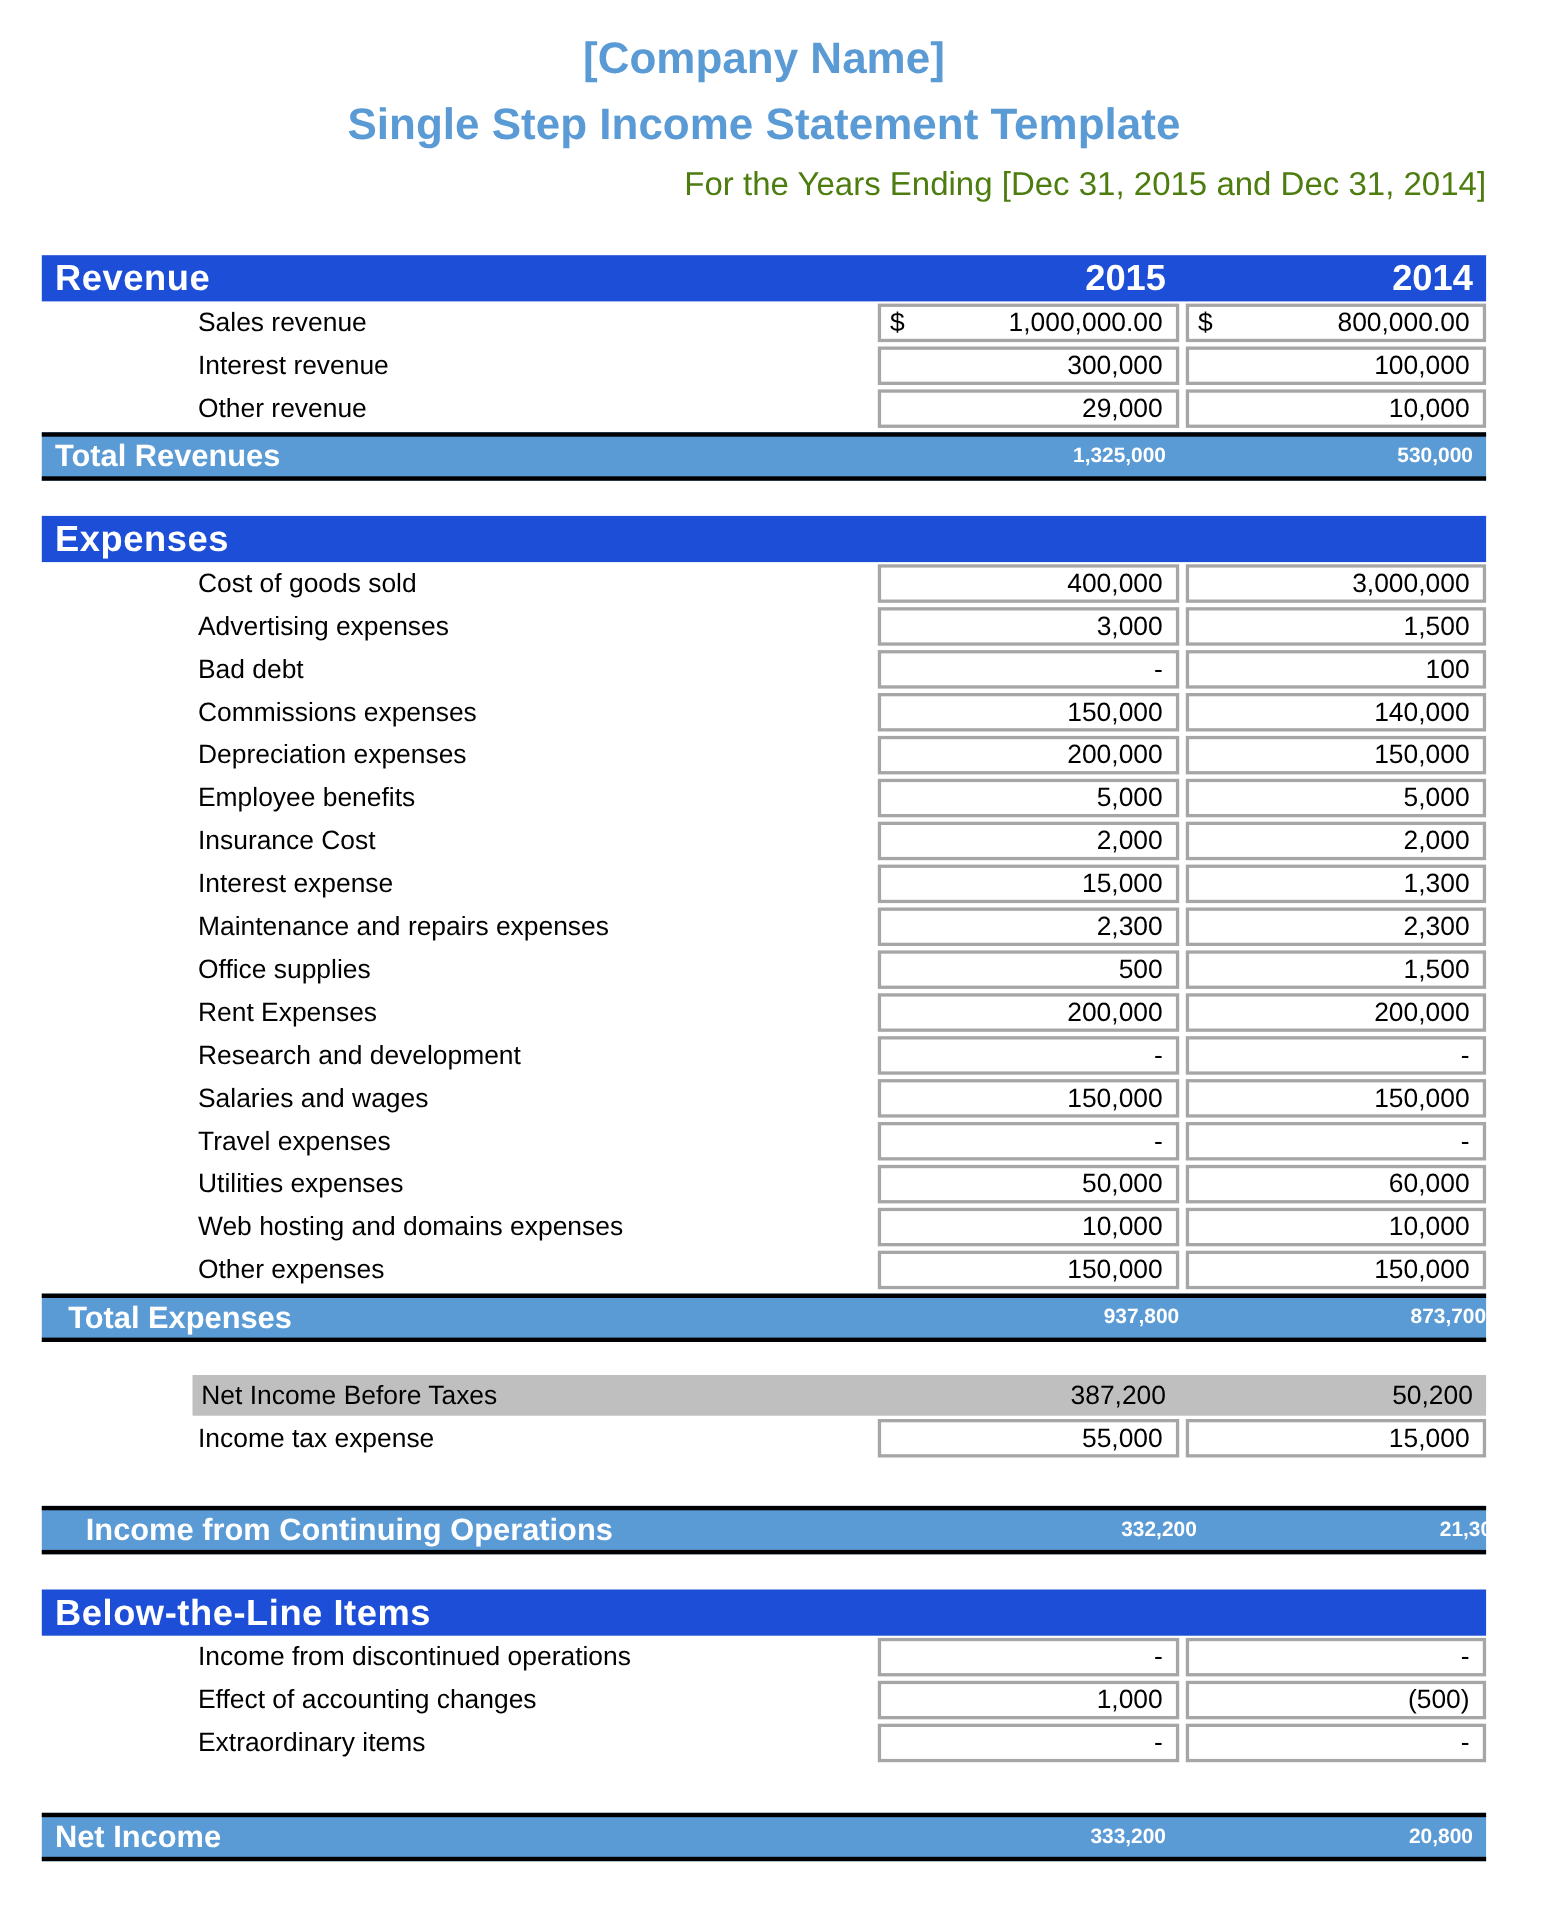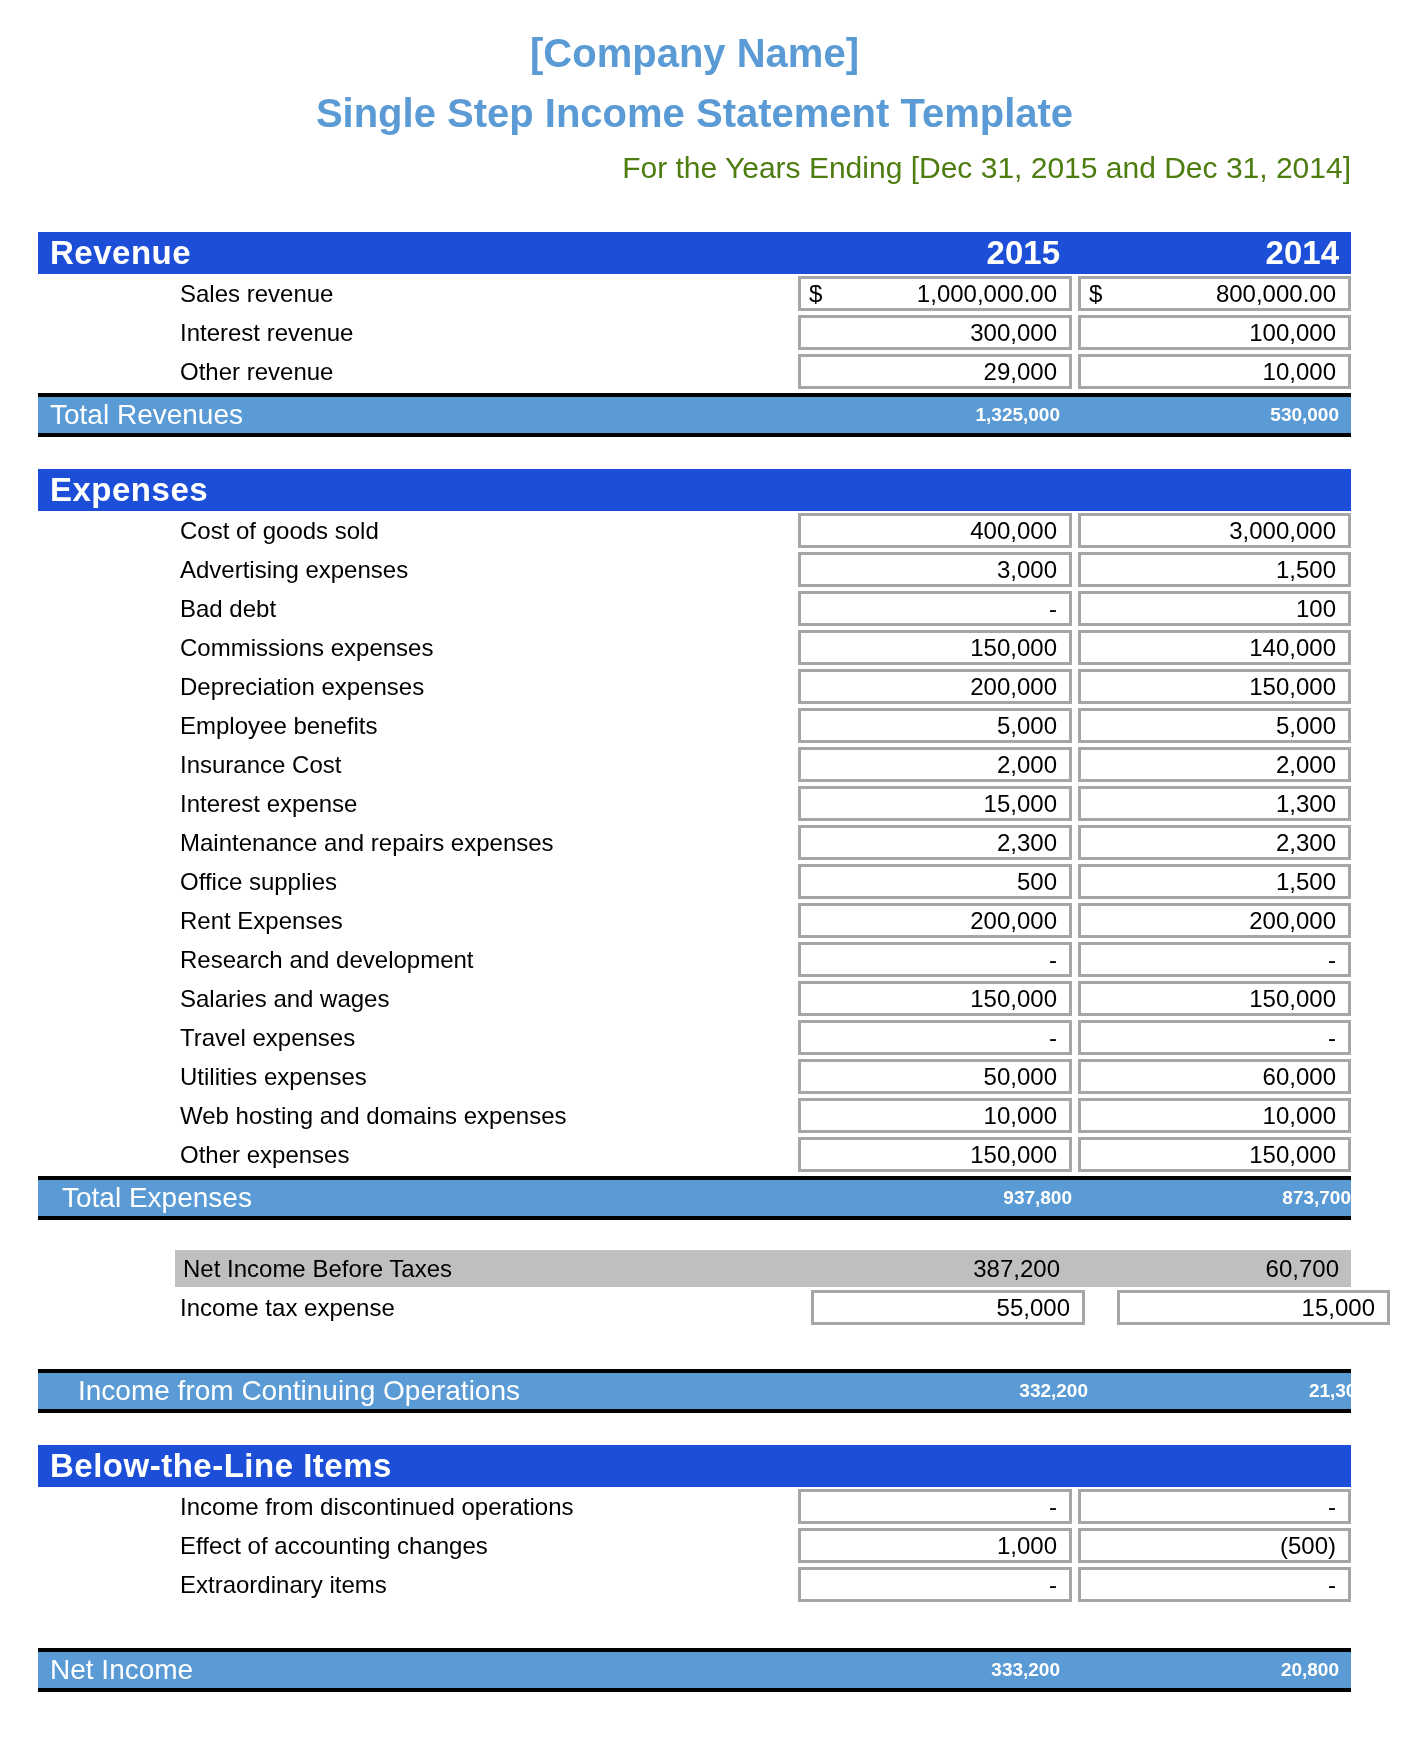--- a/index.html
+++ b/index.html
@@ -94,21 +94,21 @@
 
   
   .total-bar {
     border-top: 4px solid #000000;
     border-bottom: 4px solid #000000;
     background: #5b9bd5;
   }
   .total-bar > div { height: 36px; line-height: 36px; }
   .total-bar .total-label {
     color: #ffffff;
-    font-weight: normal;
+    font-weight: bold;
     font-size: 28px;
     padding-left: 12px;
     white-space: nowrap;
   }
   .total-bar .total-val {
     color: #ffffff;
     font-weight: bold;
     font-size: 19px;
     text-align: right;
     padding-right: 12px;
@@ -132,21 +132,21 @@
     font-size: 24px;
     padding-left: 8px;
     white-space: nowrap;
   }
   .gray-bar .gray-val {
     font-size: 24px;
     text-align: right;
     padding-right: 12px;
   }
 
-  .single-row { margin-top: 3px; gap: 13px; }
+  .single-row { margin-top: 3px; }
 </style>
 </head>
 <body>
 
 <div class="page">
   <div class="content">
 
     <h1 class="company-name">[Company Name]</h1>
     <h2 class="doc-title">Single Step Income Statement Template</h2>
     <div class="years-line">For the Years Ending [Dec 31, 2015 and Dec 31, 2014]</div>
@@ -380,21 +380,21 @@
       <div class="total-label">Total Expenses</div>
       <div class="total-val">937,800</div>
       <div></div>
       <div class="total-val">873,700</div>
     </div>
 
     <div class="gray-bar">
       <div class="gray-label">Net Income Before Taxes</div>
       <div class="gray-val">387,200</div>
       <div></div>
-      <div class="gray-val">60,700</div>
+      <div class="gray-val">50,200</div>
     </div>
 
     <div class="row grid single-row">
       <div class="row-label">Income tax expense</div>
       <div class="cell">
           <span>55,000</span>
         </div>
       <div class="gapcol"></div>
       <div class="cell">
           <span>15,000</span>

